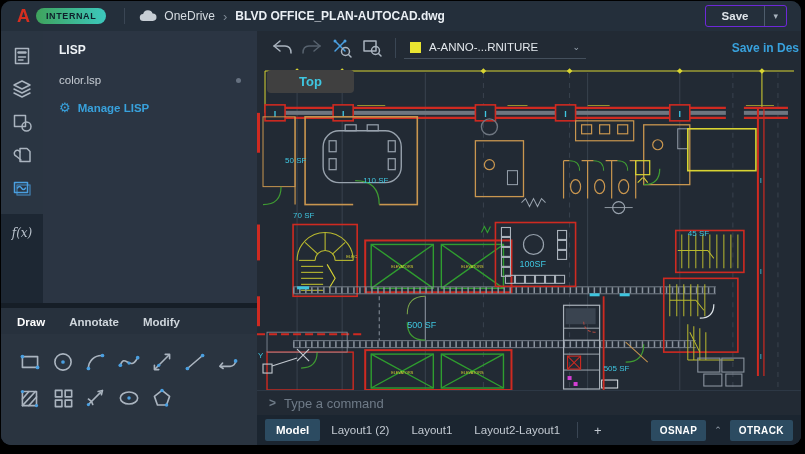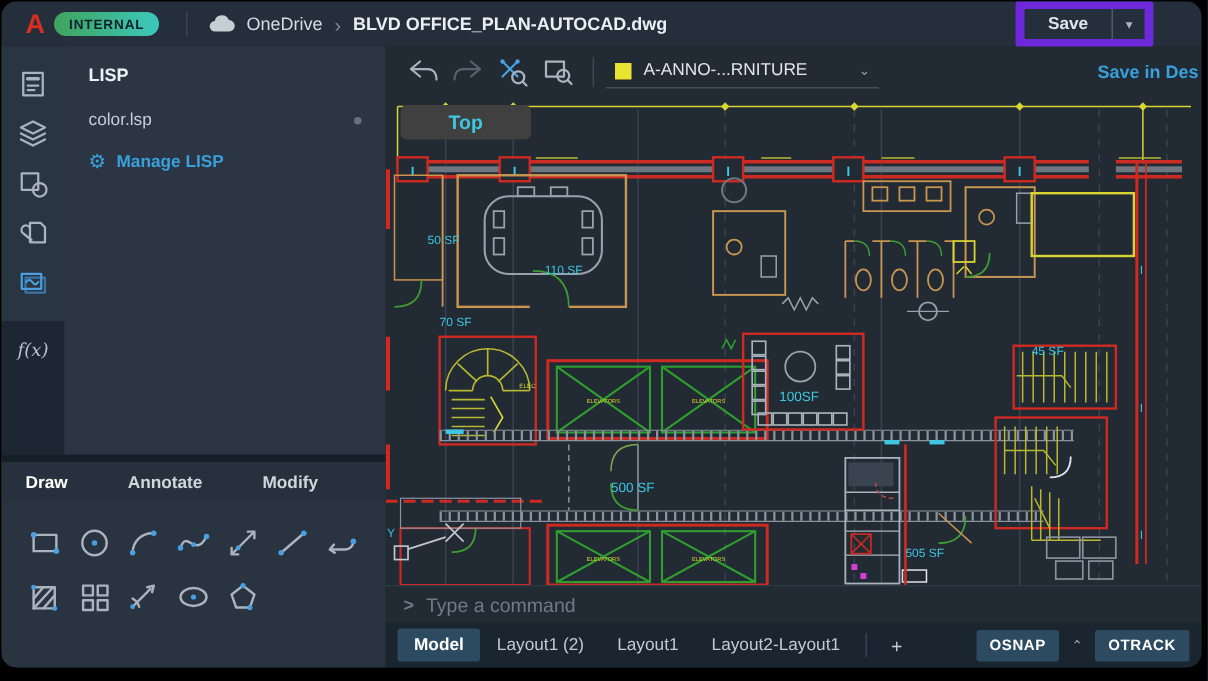--- a/index.html
+++ b/index.html
@@ -9,21 +9,21 @@
   
   .topbar{height:30px;background:#242f3b;display:flex;align-items:center;padding:0 10px;flex:none}
   .logo-a{font-weight:900;font-size:18px;color:#d62e1f;margin:0 6px 0 6px;line-height:1}
   .badge{background:linear-gradient(90deg,#3fa35c,#3cc8bd);color:#0e1f2b;font-size:9px;font-weight:bold;letter-spacing:.6px;padding:3px 10px;border-radius:9px}
   .tb-divider{width:1px;height:16px;background:#3a4654;margin:0 14px 0 18px}
   .crumb{display:flex;align-items:center;gap:7px}
   .crumb .storage{font-size:12px;color:#d6dce2}
   .crumb .sep{font-size:13px;color:#7e8a96;margin:0 1px}
   .crumb .fname{font-size:12px;font-weight:bold;color:#eaeff4}
   .tb-spacer{flex:1}
-  .save-split{display:flex;border:6px solid #6d28d9;border-radius:3px;overflow:hidden;margin-right:22px}
+  .save-split{display:flex;border:1px solid #6d28d9;border-radius:3px;overflow:hidden;margin-right:4px}
   .save-main{padding:4px 16px;font-size:11.5px;font-weight:bold;color:#dfe5ea;cursor:pointer}
   .save-caret{padding:4px 8px;border-left:1px solid #4e5d6c;color:#aab4bf;font-size:9px;display:flex;align-items:center;cursor:pointer}
 
   
   .main{flex:1;display:flex;min-height:0}
   .leftcol{width:256px;flex:none;display:flex;flex-direction:column;background:#2b3543}
   .topleft{height:272px;display:flex;flex:none}
   .rail{width:42px;background:#1d2733;flex:none;display:flex;flex-direction:column;align-items:flex-start}
   .railblock{background:#2a3542;width:100%;display:flex;flex-direction:column;align-items:center;padding:8px 0 10px}
   .rail-btn{width:34px;height:33px;display:flex;align-items:center;justify-content:center;cursor:pointer}
@@ -32,21 +32,21 @@
   .lisp-panel{flex:1;background:#2b3543;padding:12px 0 0 0}
   .lisp-title{font-size:12px;font-weight:bold;color:#eef2f6;padding:0 16px 10px}
   .lisp-item{display:flex;align-items:center;justify-content:space-between;padding:7px 16px;cursor:pointer}
   .lisp-item .lbl{font-size:11.5px;color:#c7cdd4}
   .lisp-dot{width:5px;height:5px;border-radius:50%;background:#667180}
   .manage{display:flex;align-items:center;gap:7px;padding:8px 16px;cursor:pointer}
   .manage .gear{color:#38a1dc;font-size:13px;line-height:1}
   .manage .lbl{font-size:11.5px;font-weight:bold;color:#38a1dc}
 
   .drawpanel{flex:1;background:#2a3440;border-top:5px solid #161e27;display:flex;flex-direction:column}
-  .tool-tabs{display:flex;gap:40px;padding:8px 0 6px 16px;background:#27313d}
+  .tool-tabs{display:flex;gap:24px;padding:8px 0 6px 16px;background:#27313d}
   .tool-tab{font-size:11.5px;font-weight:bold;color:#cfd6dc;cursor:pointer}
   .tool-tab.active{color:#ffffff}
   .tools{padding:10px 12px 0;display:flex;flex-wrap:wrap}
   .tool-btn{width:33px;height:36px;display:flex;align-items:center;justify-content:center;cursor:pointer}
 
   
   .canvas{flex:1;background:#222a34;display:flex;flex-direction:column;min-width:0}
   .ctoolbar{height:34px;display:flex;align-items:center;padding:0 0 0 10px;flex:none;position:relative;overflow:hidden}
   .cbtn{width:30px;height:26px;display:flex;align-items:center;justify-content:center;cursor:pointer}
   .ct-divider{width:1px;height:20px;background:#3a4654;margin:0 8px}

